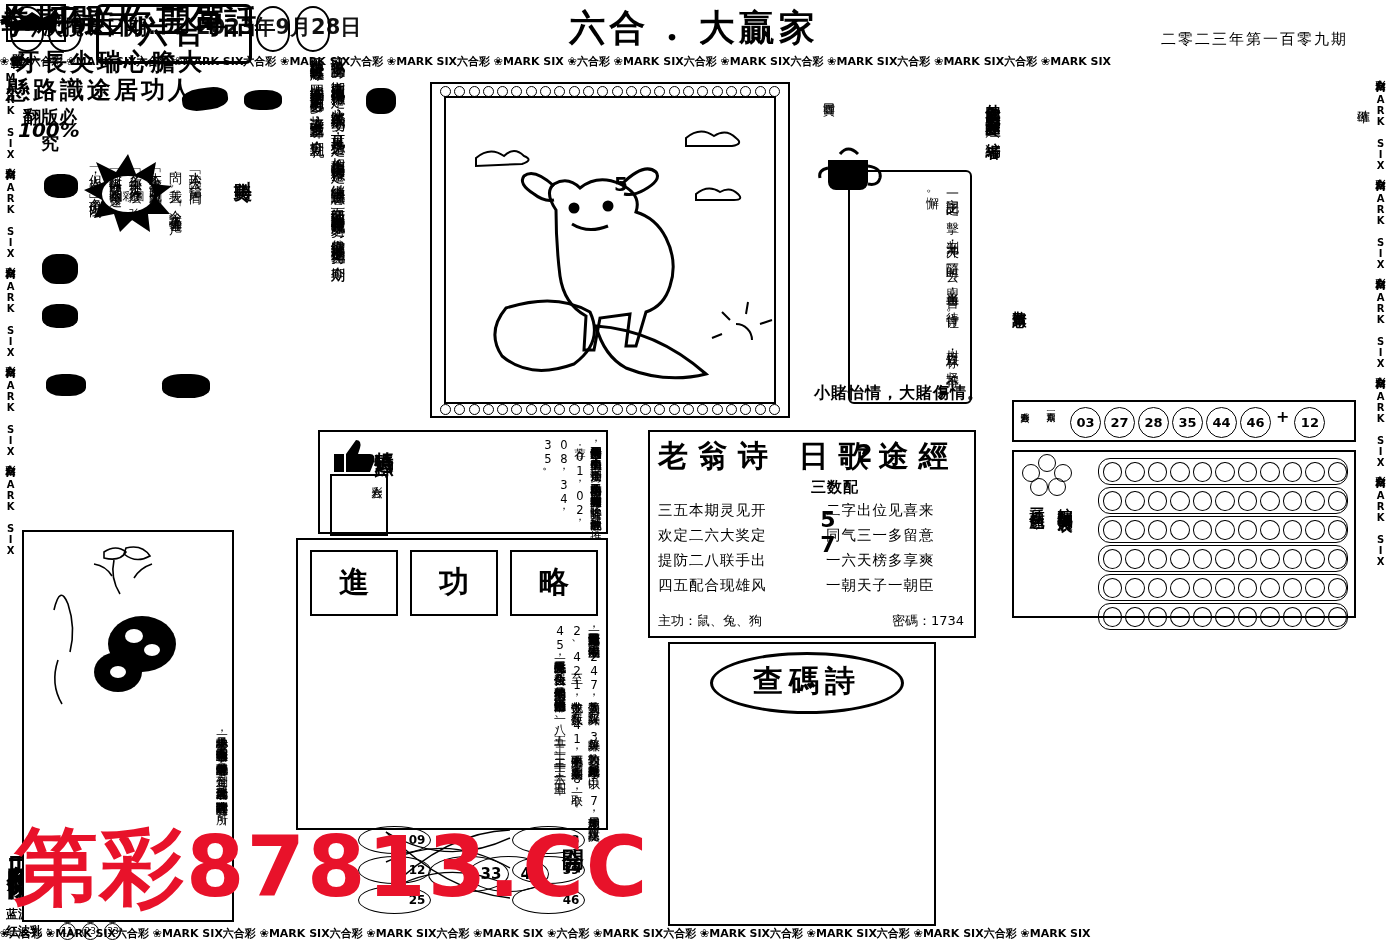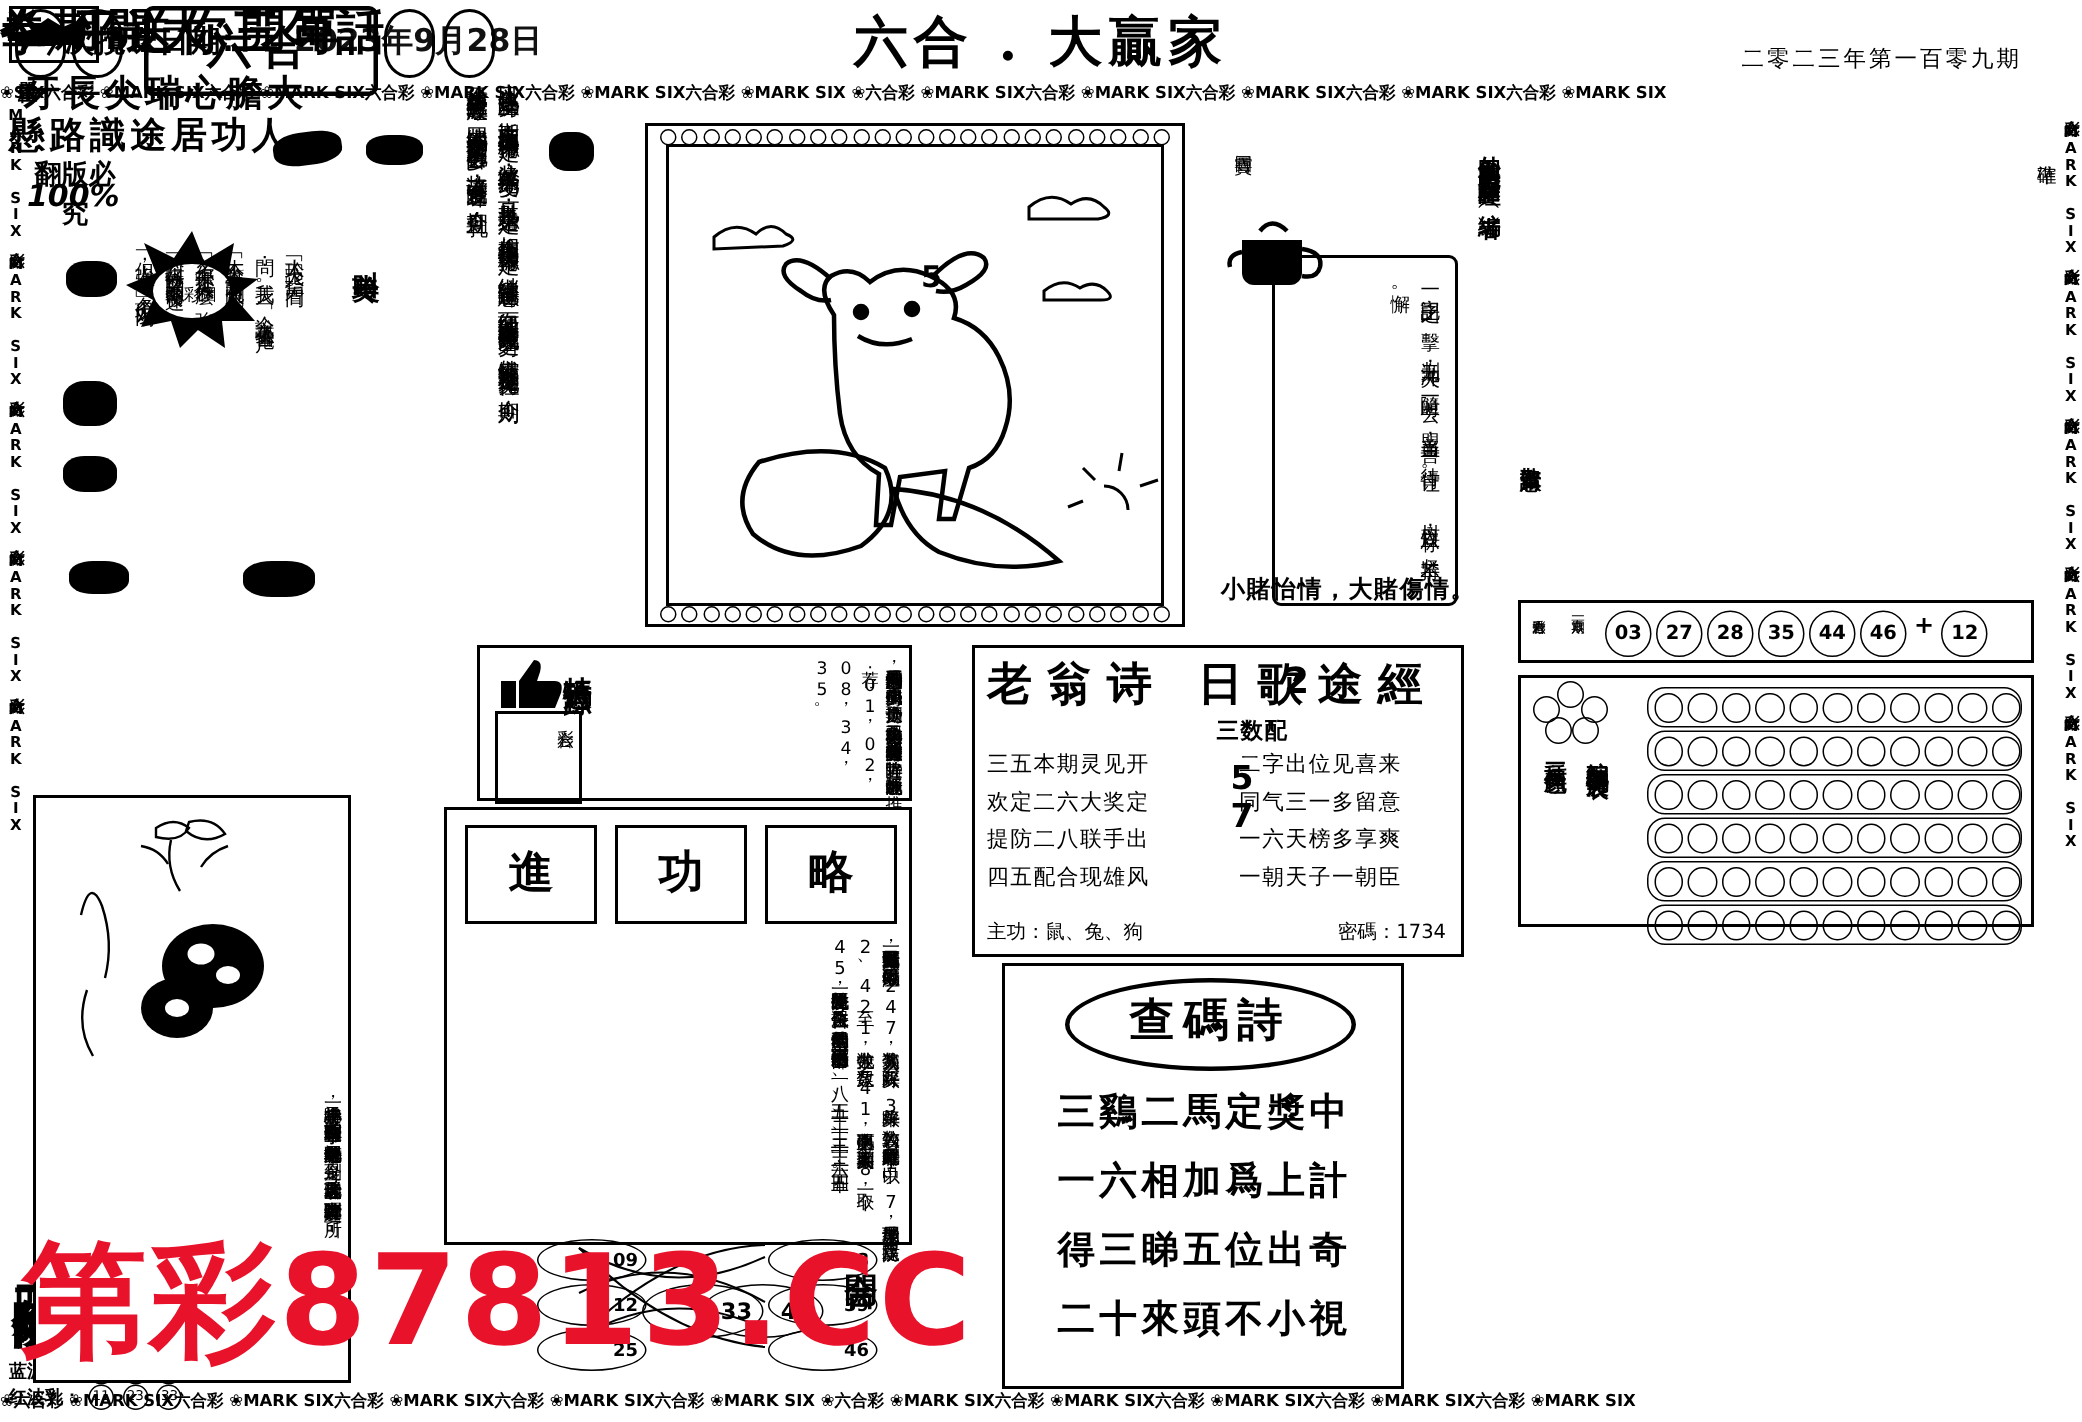--- a/index.html
+++ b/index.html
@@ -538,26 +538,20 @@
     <div class="ss-foot-l">主功：鼠、兔、狗</div>
     <div class="ss-foot-r">密碼：1734</div>
   </div>
 
   <div id="sisan">
     <div class="sisan-t">四三成時作防備</div>
   </div>
 
   <div class="box" id="chama">
     <div class="cm-oval">查碼詩</div>
-    <div class="cm-lines">
-      <div>三鷄二馬定獎中</div>
-      <div>一六相加爲上計</div>
-      <div>得三睇五位出奇</div>
-      <div>二十來頭不小視</div>
-    </div>
   </div>
 
   <div class="numcircle" style="left:358px;top:826px;">09</div>
   <div class="numcircle" style="left:358px;top:856px;">12</div>
   <div class="numcircle" style="left:358px;top:886px;">25</div>
   <div class="numcircle" style="left:512px;top:826px;">28</div>
   <div class="numcircle" style="left:512px;top:856px;">39</div>
   <div class="numcircle" style="left:512px;top:886px;">46</div>
   <div class="numcircle" style="left:428px;top:856px;width:34px;height:34px;font-size:15px;">33</div>
   <div class="numcircle" style="left:468px;top:856px;width:34px;height:34px;font-size:15px;">48</div>

